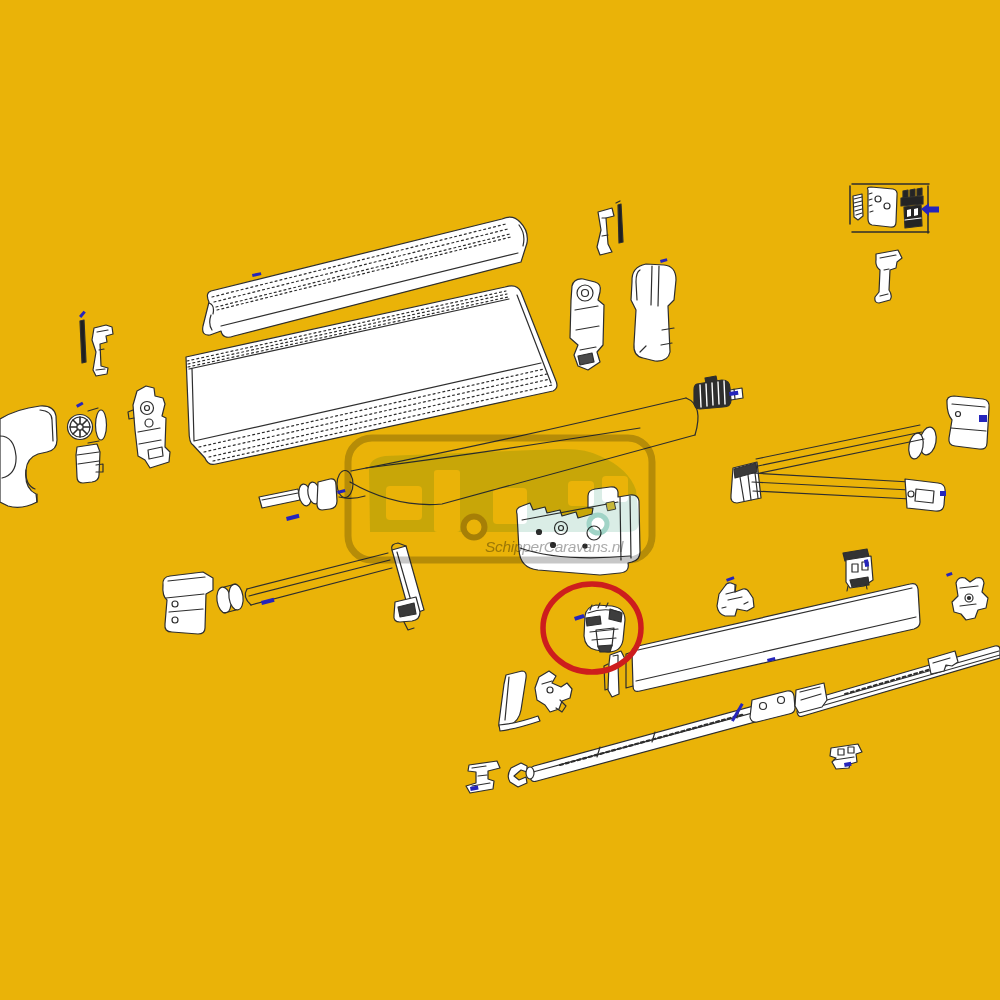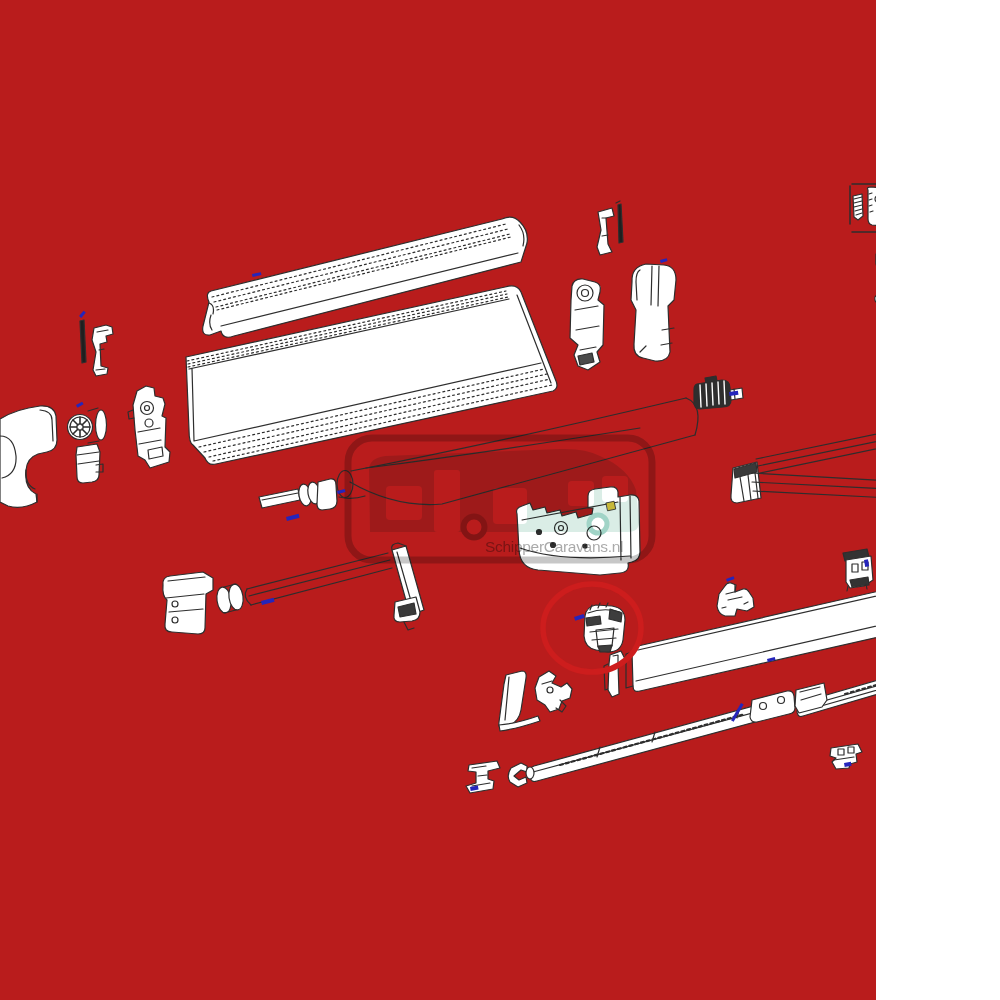--- a/index.html
+++ b/index.html
@@ -1,17 +1,17 @@
 <!DOCTYPE html>
 <html><head>
 <meta charset="utf-8">
 <style>
   html,body{margin:0;padding:0;background:#ffffff;}
-  .stage{width:876px;height:1000px;position:relative;background:#b91c1c;overflow:hidden;
-         font-family:"Liberation Sans",sans-serif;}
+  .stage{width:1000px;height:1000px;position:relative;background:#eab308;overflow:hidden;
+         font-family:"Liberation Sans",sans-serif;font-style:italic;}
   svg{position:absolute;inset:0;}
   svg text{font-family:"Liberation Sans",sans-serif;}
   .wm{mix-blend-mode:multiply;opacity:.84;}
 </style>
 </head>
 <body>
 
 <div class="stage">
 <svg viewBox="0 0 1000 1000" width="1000" height="1000">
 

